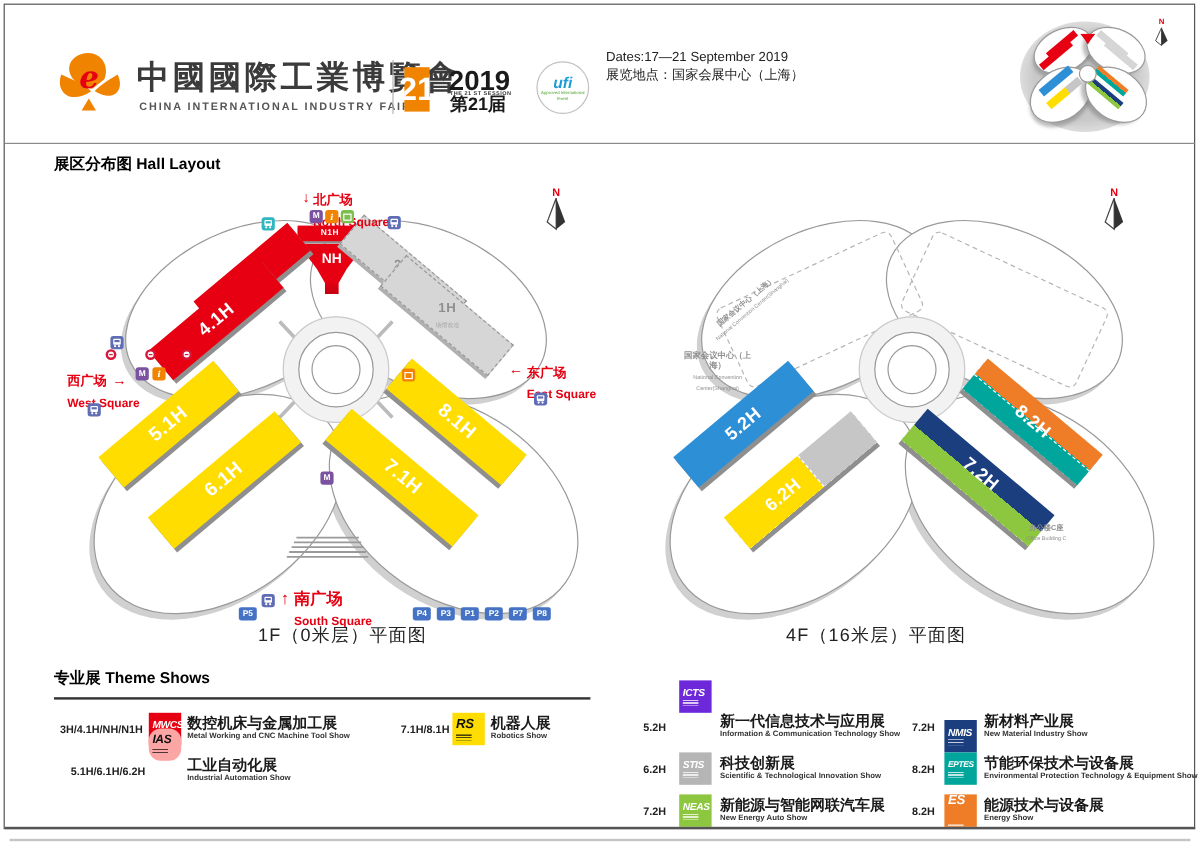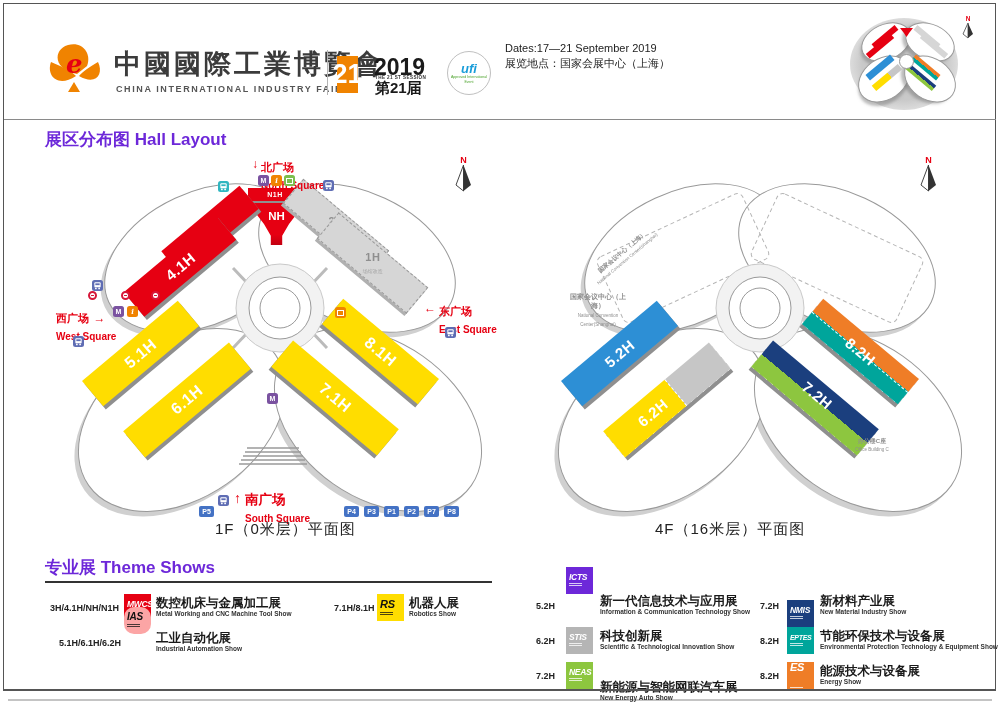--- a/index.html
+++ b/index.html
@@ -14,21 +14,21 @@
   .brand-en{font-size:9px;font-weight:bold;color:#555;letter-spacing:1.6px;white-space:nowrap;}
   .badge21{background:#f08300;color:#fff;font-weight:bold;font-size:27px;display:flex;align-items:center;justify-content:center;}
   .y2019{font-size:23px;font-weight:bold;color:#1a1a1a;line-height:1;}
   .sess-en{font-size:4.6px;font-weight:bold;color:#333;letter-spacing:.4px;}
   .sess-cn{font-size:15px;font-weight:bold;color:#1a1a1a;line-height:1.1;}
   .ufi{width:42px;height:42px;border-radius:50%;border:1px solid #c0c0c0;display:flex;flex-direction:column;align-items:center;justify-content:center;background:#fff;}
   .ufi .u{color:#1a9dd9;font-weight:bold;font-style:italic;font-size:13px;line-height:1;}
   .ufi .s{color:#4ca32c;font-size:3.6px;text-align:center;line-height:1.2;}
   .info-line{font-size:11px;color:#222;line-height:15px;white-space:nowrap;}
   
-  .sec-title{font-size:17px;font-weight:bold;color:#6d28d9;white-space:nowrap;}
+  .sec-title{font-size:13px;font-weight:bold;color:#000000;white-space:nowrap;}
   .sec-title .en{font-weight:bold;}
   
   .band{position:absolute;display:flex;align-items:center;justify-content:center;
         color:#fff;font-weight:bold;letter-spacing:.5px;box-shadow:0 4px 0 #8f8f8f;}
   .band .lbl{white-space:nowrap;}
   .gray-band{box-shadow:0 3px 0 #b0b0b0;border:1px dashed #999;}
   .gray-band .glbl{transform:rotate(-40deg);text-align:center;color:#8f8f8f;font-size:11px;line-height:1.1;}
   .gray-band .gsub{font-size:5px;color:#a5a5a5;font-weight:normal;letter-spacing:0;}
   .sq-text{position:absolute;color:#e60012;font-weight:bold;white-space:nowrap;}
   .sq-cn{font-size:11px;line-height:1.1;}
@@ -395,21 +395,21 @@
   </div>
   <div class="lg-text" style="left:600px;top:629px;">
     <div class="lg-cn">科技创新展</div>
     <div class="lg-en">Scientific &amp; Technological Innovation Show</div>
   </div>
   <div class="lg-halls" style="left:536px;top:671px;">7.2H</div>
   <div class="logo" style="left: 566px; top: 662px; background: rgb(141, 198, 63); color: rgb(255, 255, 255);">
     <span class="nm">NEAS</span>
       <span class="bars"></span>
   </div>
-  <div class="lg-text" style="left:600px;top:664px;margin-top:16px;">
+  <div class="lg-text" style="left:600px;top:664px;">
     <div class="lg-cn">新能源与智能网联汽车展</div>
     <div class="lg-en">New Energy Auto Show</div>
   </div>
 
   <div class="lg-halls" style="left:760px;top:601px;">7.2H</div>
   <div class="logo" style="left: 787px; top: 600px; background: rgb(27, 63, 126); color: rgb(255, 255, 255);">
     <span class="nm">NMIS</span>
       <span class="bars"></span>
   </div>
   <div class="lg-text" style="left:820px;top:594px;">

